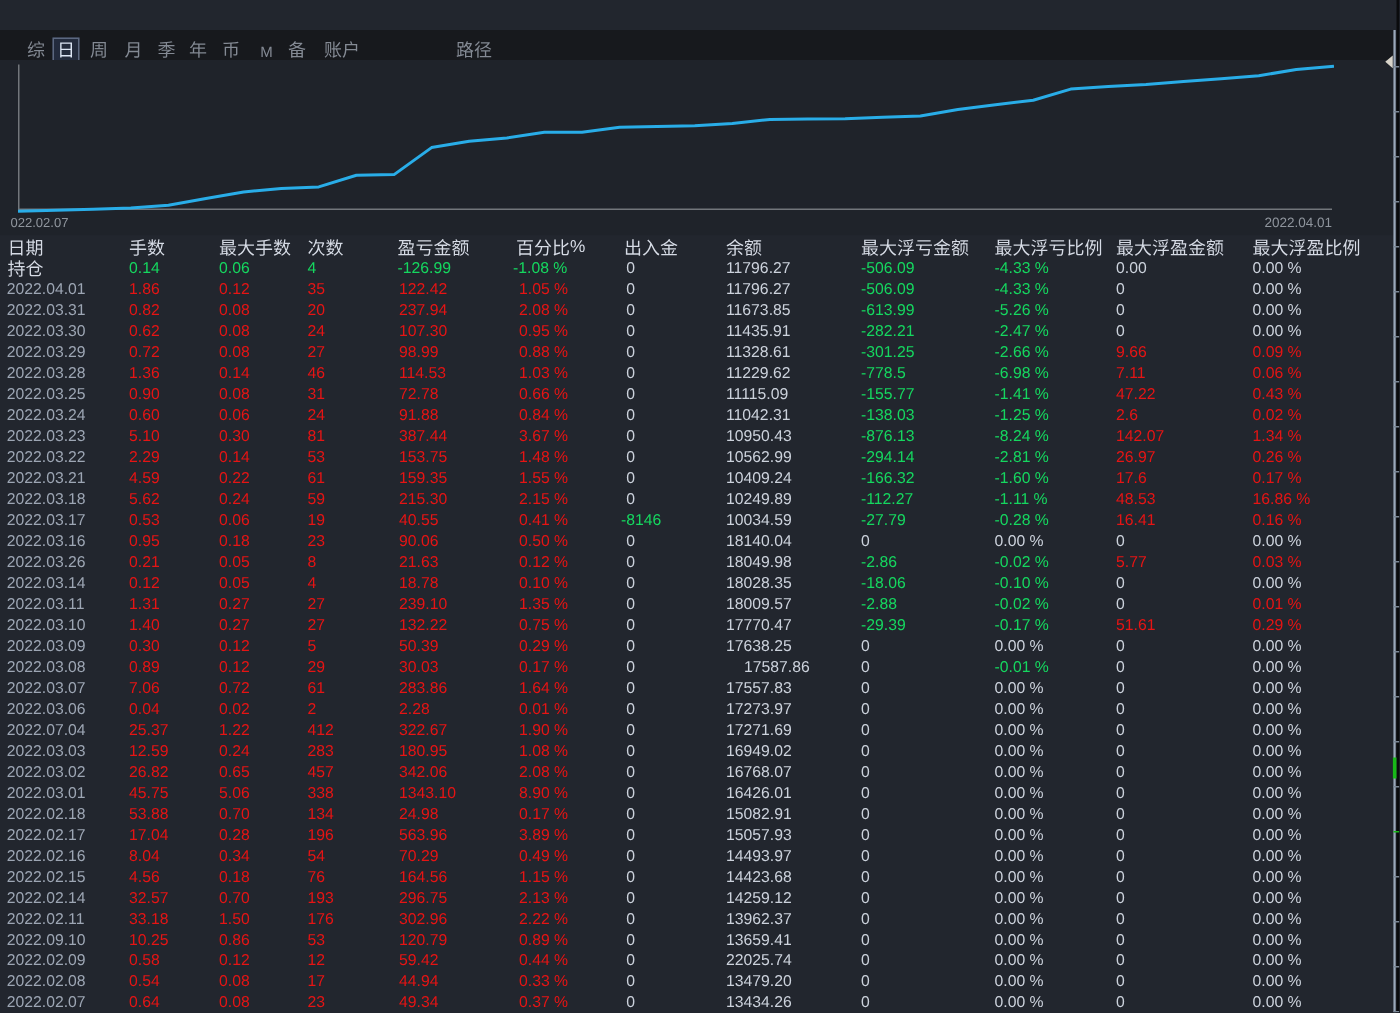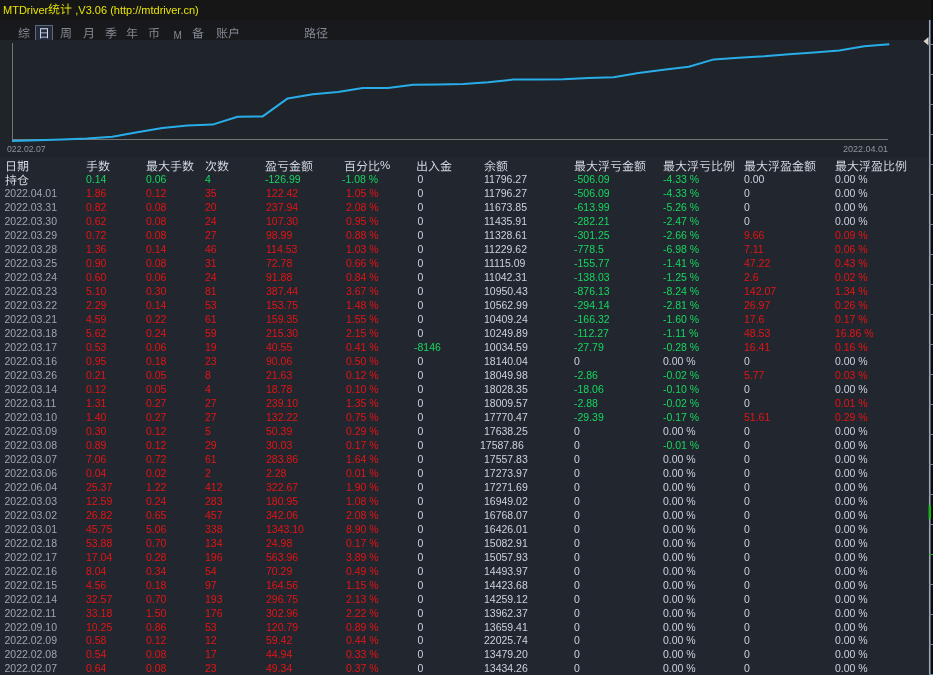--- a/index.html
+++ b/index.html
@@ -58,27 +58,20 @@
       <path id="u7EDF" d="M698 -352V-36C698 38 715 60 785 60C799 60 859 60 873 60C935 60 953 22 958 -114C939 -119 909 -131 894 -145C891 -24 887 -6 865 -6C853 -6 806 -6 797 -6C775 -6 772 -9 772 -36V-352ZM510 -350C504 -152 481 -45 317 16C334 30 355 58 364 77C545 3 576 -126 584 -350ZM42 -53 59 21C149 -8 267 -45 379 -82L367 -147C246 -111 123 -74 42 -53ZM595 -824C614 -783 639 -729 649 -695H407V-627H587C542 -565 473 -473 450 -451C431 -433 406 -426 387 -421C395 -405 409 -367 412 -348C440 -360 482 -365 845 -399C861 -372 876 -346 886 -326L949 -361C919 -419 854 -513 800 -583L741 -553C763 -524 786 -491 807 -458L532 -435C577 -490 634 -568 676 -627H948V-695H660L724 -715C712 -747 687 -802 664 -842ZM60 -423C75 -430 98 -435 218 -452C175 -389 136 -340 118 -321C86 -284 63 -259 41 -255C50 -235 62 -198 66 -182C87 -195 121 -206 369 -260C367 -276 366 -305 368 -326L179 -289C255 -377 330 -484 393 -592L326 -632C307 -595 286 -557 263 -522L140 -509C202 -595 264 -704 310 -809L234 -844C190 -723 116 -594 92 -561C70 -527 51 -504 33 -500C43 -479 55 -439 60 -423Z"></path>
       <path id="u7EFC" d="M490 -538V-471H854V-538ZM493 -223C456 -153 398 -76 345 -23C361 -13 391 9 404 22C457 -36 519 -123 562 -200ZM777 -197C824 -130 877 -41 901 14L969 -19C944 -73 889 -160 841 -224ZM45 -53 59 18C147 -5 262 -34 373 -62L366 -126C246 -98 125 -69 45 -53ZM392 -354V-288H638V-4C638 6 634 9 621 10C610 11 568 11 523 10C532 29 542 57 545 75C610 76 650 76 677 65C704 53 711 35 711 -3V-288H944V-354ZM602 -826C620 -792 639 -751 652 -716H407V-548H478V-651H865V-548H939V-716H734C722 -753 698 -805 673 -845ZM61 -423C76 -430 100 -436 225 -452C181 -386 140 -333 121 -313C91 -276 68 -251 46 -247C55 -230 66 -196 69 -182C89 -194 121 -203 361 -252C359 -267 359 -295 361 -314L172 -280C248 -369 323 -480 387 -590L328 -626C309 -589 288 -551 266 -516L133 -502C191 -588 249 -700 292 -807L224 -838C186 -717 116 -586 93 -553C72 -519 56 -494 38 -491C47 -472 58 -438 61 -423Z"></path>
       <path id="u8BA1" d="M137 -775C193 -728 263 -660 295 -617L346 -673C312 -714 241 -778 186 -823ZM46 -526V-452H205V-93C205 -50 174 -20 155 -8C169 7 189 41 196 61C212 40 240 18 429 -116C421 -130 409 -162 404 -182L281 -98V-526ZM626 -837V-508H372V-431H626V80H705V-431H959V-508H705V-837Z"></path>
       <path id="u8D26" d="M213 -666V-380C213 -252 203 -71 37 29C51 40 70 62 78 74C254 -41 273 -233 273 -380V-666ZM249 -130C295 -75 349 1 372 49L423 8C398 -37 342 -110 296 -164ZM85 -793V-177H144V-731H338V-180H398V-793ZM841 -796C791 -696 706 -599 617 -537C634 -524 660 -496 672 -482C761 -552 853 -661 911 -774ZM500 85C516 72 545 60 738 -19C734 -35 731 -64 731 -85L584 -32V-381H666C711 -191 793 -29 914 58C926 39 949 13 965 0C854 -72 776 -217 735 -381H945V-451H584V-820H513V-451H424V-381H513V-42C513 -2 487 16 469 24C481 39 495 68 500 85Z"></path>
       <path id="u8DEF" d="M156 -732H345V-556H156ZM38 -42 51 31C157 6 301 -29 438 -64L431 -131L299 -100V-279H405C419 -265 433 -244 441 -229C461 -238 481 -247 501 -258V78H571V41H823V75H894V-256L926 -241C937 -261 958 -290 973 -304C882 -338 806 -391 743 -452C807 -527 858 -616 891 -720L844 -741L830 -738H636C648 -766 658 -794 668 -823L597 -841C559 -720 493 -606 414 -532V-798H89V-490H231V-84L153 -66V-396H89V-52ZM571 -25V-218H823V-25ZM797 -672C771 -610 736 -554 695 -504C653 -553 620 -605 596 -655L605 -672ZM546 -283C599 -316 651 -355 697 -402C740 -358 789 -317 845 -283ZM650 -454C583 -386 504 -333 424 -298V-346H299V-490H414V-522C431 -510 456 -489 467 -477C499 -509 530 -548 558 -592C583 -547 613 -500 650 -454Z"></path>
       <path id="u91D1" d="M198 -218C236 -161 275 -82 291 -34L356 -62C340 -111 299 -187 260 -242ZM733 -243C708 -187 663 -107 628 -57L685 -33C721 -79 767 -152 804 -215ZM499 -849C404 -700 219 -583 30 -522C50 -504 70 -475 82 -453C136 -473 190 -497 241 -526V-470H458V-334H113V-265H458V-18H68V51H934V-18H537V-265H888V-334H537V-470H758V-533C812 -502 867 -476 919 -457C931 -477 954 -506 972 -522C820 -570 642 -674 544 -782L569 -818ZM746 -540H266C354 -592 435 -656 501 -729C568 -660 655 -593 746 -540Z"></path>
       <path id="u989D" d="M693 -493C689 -183 676 -46 458 31C471 43 489 67 496 84C732 -2 754 -161 759 -493ZM738 -84C804 -36 888 33 930 77L972 24C930 -17 843 -84 778 -130ZM531 -610V-138H595V-549H850V-140H916V-610H728C741 -641 755 -678 768 -714H953V-780H515V-714H700C690 -680 675 -641 663 -610ZM214 -821C227 -798 242 -770 254 -744H61V-593H127V-682H429V-593H497V-744H333C319 -773 299 -809 282 -837ZM126 -233V73H194V40H369V71H439V-233ZM194 -21V-172H369V-21ZM149 -416 224 -376C168 -337 104 -305 39 -284C50 -270 64 -236 70 -217C146 -246 221 -287 288 -341C351 -305 412 -268 450 -241L501 -293C462 -319 402 -354 339 -387C388 -436 430 -492 459 -555L418 -582L403 -579H250C262 -598 272 -618 281 -637L213 -649C184 -582 126 -502 40 -444C54 -434 75 -412 84 -397C135 -433 177 -476 210 -520H364C342 -483 312 -450 278 -419L197 -461Z"></path>
     </defs>
   </svg>
 <div id="page">
-<div id="title">
-      <b>MTDriver<svg class="z" style="width:12px;height:12px" viewBox="0 -880 1000 1000">
-          <use href="#u7EDF"></use>
-        </svg><svg class="z" style="width:12px;height:12px" viewBox="0 -880 1000 1000">
-          <use href="#u8BA1"></use>
-        </svg> ,V3.06 (http://mtdriver.cn)</b>
-    </div>
 <div id="menu">
       <span class="mi" style="left:173.5px;font-size:10px;top:8.5px">M</span>
       <span class="mi" style="left:18px"><svg class="z" viewBox="0 -880 1000 1000">
           <use href="#u7EFC"></use>
         </svg></span>
       <span class="mi" style="left:60px"><svg class="z" viewBox="0 -880 1000 1000">
           <use href="#u5468"></use>
         </svg></span>
       <span class="mi" style="left:83px"><svg class="z" viewBox="0 -880 1000 1000">
           <use href="#u6708"></use>
@@ -522,21 +515,21 @@
         <s class="wh" style="left:835px">0.00 %</s>
       </div>
 <div class="row" style="top:437.70px">
         <s class="dt" style="left:4.5px">2022.03.08</s>
         <s class="rd" style="left:86px">0.89</s>
         <s class="rd" style="left:146px">0.12</s>
         <s class="rd" style="left:205px">29</s>
         <s class="rd" style="left:266px">30.03</s>
         <s class="rd" style="left:346px">0.17 %</s>
         <s class="wh" style="left:417.5px">0</s>
-        <s class="wh" style="left:480px">17587.86</s>
+        <s class="wh" style="left:496px">17587.86</s>
         <s class="wh" style="left:574px">0</s>
         <s class="gn" style="left:663px">-0.01 %</s>
         <s class="wh" style="left:744px">0</s>
         <s class="wh" style="left:835px">0.00 %</s>
       </div>
 <div class="row" style="top:451.69px">
         <s class="dt" style="left:4.5px">2022.03.07</s>
         <s class="rd" style="left:86px">7.06</s>
         <s class="rd" style="left:146px">0.72</s>
         <s class="rd" style="left:205px">61</s>
@@ -557,21 +550,21 @@
         <s class="rd" style="left:266px">2.28</s>
         <s class="rd" style="left:346px">0.01 %</s>
         <s class="wh" style="left:417.5px">0</s>
         <s class="wh" style="left:484px">17273.97</s>
         <s class="wh" style="left:574px">0</s>
         <s class="wh" style="left:663px">0.00 %</s>
         <s class="wh" style="left:744px">0</s>
         <s class="wh" style="left:835px">0.00 %</s>
       </div>
 <div class="row" style="top:479.65px">
-        <s class="dt" style="left:4.5px">2022.06.04</s>
+        <s class="dt" style="left:4.5px">2022.07.04</s>
         <s class="rd" style="left:86px">25.37</s>
         <s class="rd" style="left:146px">1.22</s>
         <s class="rd" style="left:205px">412</s>
         <s class="rd" style="left:266px">322.67</s>
         <s class="rd" style="left:346px">1.90 %</s>
         <s class="wh" style="left:417.5px">0</s>
         <s class="wh" style="left:484px">17271.69</s>
         <s class="wh" style="left:574px">0</s>
         <s class="wh" style="left:663px">0.00 %</s>
         <s class="wh" style="left:744px">0</s>
@@ -658,21 +651,21 @@
         <s class="wh" style="left:484px">14493.97</s>
         <s class="wh" style="left:574px">0</s>
         <s class="wh" style="left:663px">0.00 %</s>
         <s class="wh" style="left:744px">0</s>
         <s class="wh" style="left:835px">0.00 %</s>
       </div>
 <div class="row" style="top:577.55px">
         <s class="dt" style="left:4.5px">2022.02.15</s>
         <s class="rd" style="left:86px">4.56</s>
         <s class="rd" style="left:146px">0.18</s>
-        <s class="rd" style="left:205px">97</s>
+        <s class="rd" style="left:205px">76</s>
         <s class="rd" style="left:266px">164.56</s>
         <s class="rd" style="left:346px">1.15 %</s>
         <s class="wh" style="left:417.5px">0</s>
         <s class="wh" style="left:484px">14423.68</s>
         <s class="wh" style="left:574px">0</s>
         <s class="wh" style="left:663px">0.00 %</s>
         <s class="wh" style="left:744px">0</s>
         <s class="wh" style="left:835px">0.00 %</s>
       </div>
 <div class="row" style="top:591.53px">

